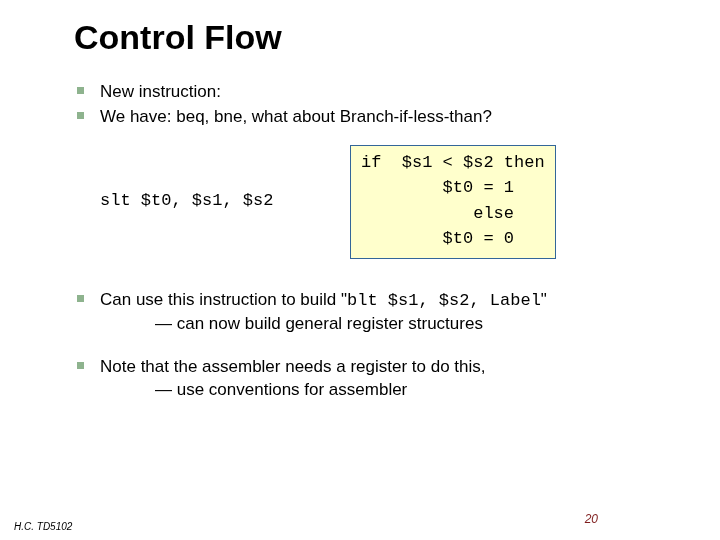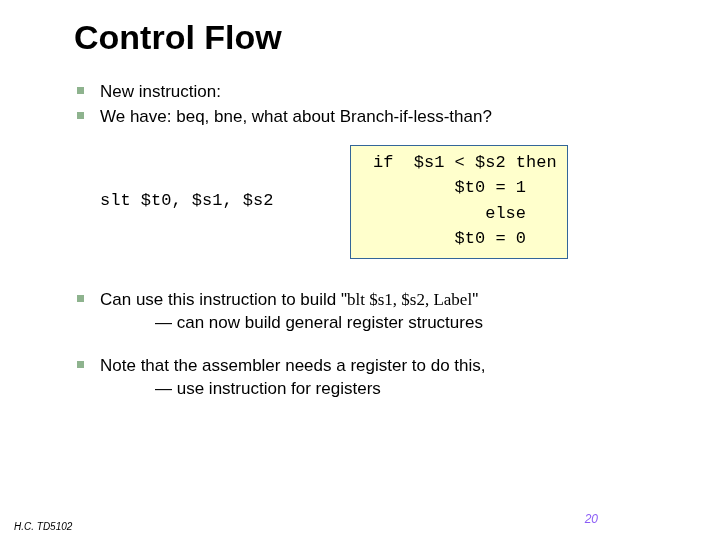--- a/index.html
+++ b/index.html
@@ -9,30 +9,30 @@
   .content { font-size: 17px; line-height: 1.35; }
   .row { display: flex; margin-bottom: 2px; }
   .bullet-col { width: 40px; flex-shrink: 0; display: flex; justify-content: center; padding-top: 6px; }
   .sq { width: 7px; height: 7px; background: #8EB38E; }
   .text-col { flex: 1; }
   .code-box {
     background: #FFFFCC;
     border: 1px solid #336699;
     font-family: "Courier New", monospace;
     font-size: 17px;
-    padding: 4px 10px 6px 22px;
+    padding: 4px 10px 6px 10px;
     line-height: 1.5;
     white-space: pre;
   }
   .slt-block { display: flex; align-items: center; margin: 16px 0 30px 0; }
   .slt-code { font-family: Liberation Mono, monospace; font-size: 17px; width: 290px; padding-left: 40px; }
-  .mono { font-family: Liberation Serif, serif; }
+  .mono { font-family: Liberation Mono, monospace; }
   .sub { margin-left: 55px; }
   .footer-left { position: absolute; left: 14px; bottom: 8px; font-size: 10px; font-style: italic; color: #000; }
-  .footer-right { position: absolute; right: 18px; bottom: 14px; font-size: 12px; font-style: italic; color: #8b5cf6; margin-left: 14px; }
+  .footer-right { position: absolute; right: 18px; bottom: 14px; font-size: 12px; font-style: italic; color: #7f1d1d; margin-left: 14px; }
   .spacer { height: 18px; }
 </style>
 </head>
 <body>
 <div class="slide">
 
   <div class="title">Control Flow</div>
 
   <div class="content">
 
@@ -69,21 +69,21 @@
     </div>
 
     <div class="spacer"></div>
 
     <div class="row">
       <div class="bullet-col">
           <div class="sq"></div>
         </div>
       <div class="text-col">
         <span>Note that the assembler needs a register to do this,</span><br>
-        <span class="sub">— use instruction for registers</span>
+        <span class="sub">— use conventions for assembler</span>
       </div>
     </div>
 
   </div>
 
   <div class="footer-left">H.C. TD5102</div>
   <div class="footer-right">20</div>
 </div>
 
 </body></html>

